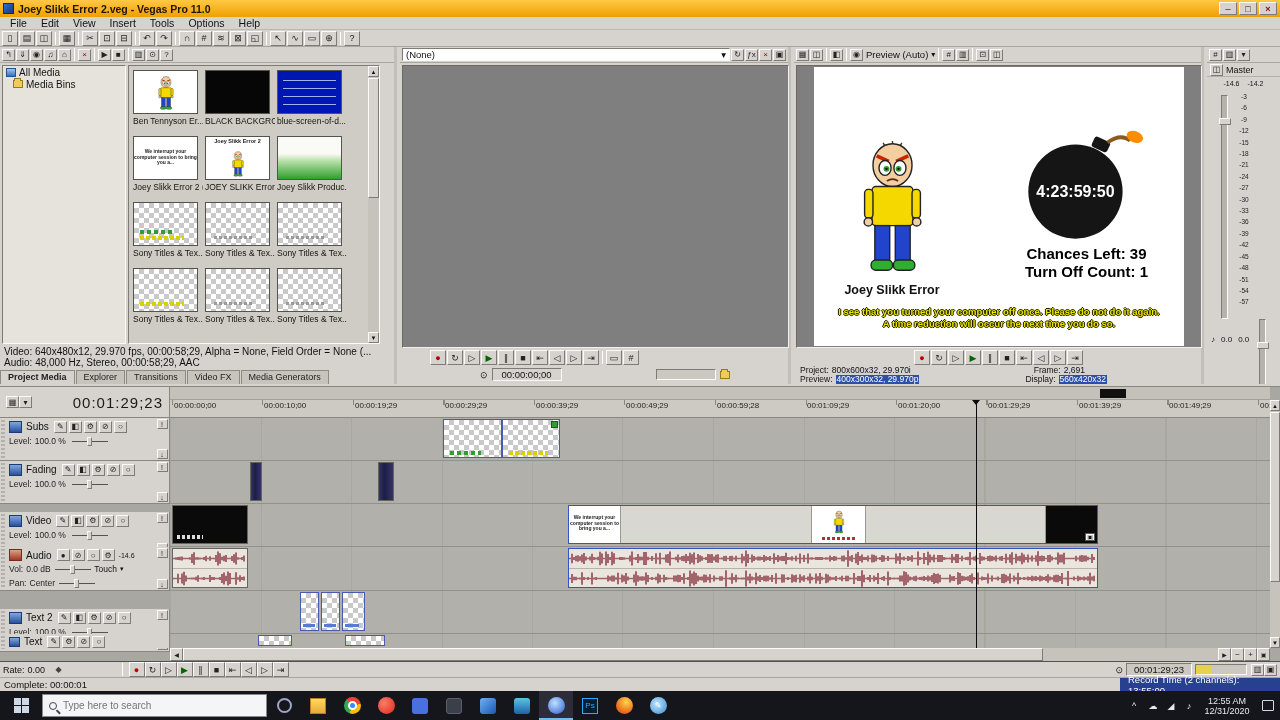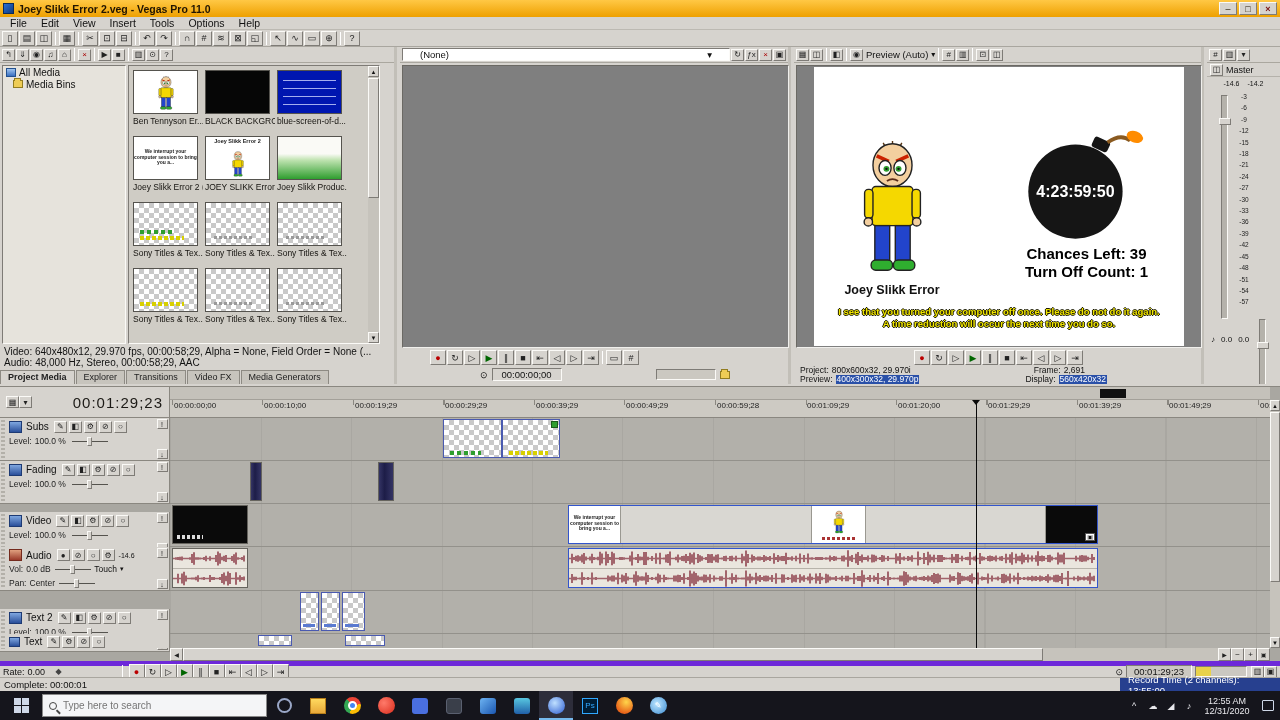--- a/index.html
+++ b/index.html
@@ -65,21 +65,21 @@
 .lane{position:absolute;left:170px;width:1100px;background:#b2b0aa;border-bottom:1px solid #93918b;background-image:repeating-linear-gradient(to right,rgba(0,0,0,.05) 0 1px,transparent 1px 90.5px);overflow:hidden;}
 .clip{position:absolute;top:1px;bottom:2px;border:1px solid #66645e;overflow:hidden;}
 .wave-clip{background:#eae6de;}
 .rlabel{position:absolute;top:1px;font-size:8px;color:#222;white-space:nowrap;}
 #ruler{position:absolute;left:170px;top:16px;width:1100px;height:18px;background:#cdcac3;border-bottom:1px solid #8a8780;background-image:repeating-linear-gradient(to right,#8a8780 0 1px,transparent 1px 90.5px);background-position:2px 0;background-size:100% 5px;background-repeat:no-repeat;overflow:hidden;}
 #playhead{position:absolute;left:976px;top:16px;bottom:13px;width:1px;background:#0a0a0a;z-index:30;}
 #playhead::before{content:"";position:absolute;top:0;left:-4px;border:4px solid transparent;border-top:5px solid #0a0a0a;}
 .scroll{background:#c6c3bc;}
 .sthumb2{background:#d6d3ce;border:1px solid;border-color:#fbfaf7 #7e7b76 #7e7b76 #fbfaf7;}
 
-#transportbar{position:absolute;top:661px;left:0;width:1280px;height:16px;background:#d6d3ce;border-top:5px solid #6d28d9;display:flex;align-items:center;}
+#transportbar{position:absolute;top:661px;left:0;width:1280px;height:16px;background:#d6d3ce;border-top:1px solid #6d28d9;display:flex;align-items:center;}
 #statusbar{position:absolute;top:677px;left:0;width:1280px;height:14px;background:#d6d3ce;border-top:1px solid #a9a69f;font-size:9.5px;display:flex;align-items:center;}
 
 #taskbar{position:absolute;top:691px;left:0;width:1280px;height:29px;background:#15151c;display:flex;align-items:center;color:#e8e8ec;}
 .tb-slot{width:34px;height:29px;display:flex;align-items:center;justify-content:center;flex:none;}
 .tb-slot.active{background:#2d2d3a;box-shadow:inset 0 -2px 0 #76b9ed;}
 .appdot{width:17px;height:17px;border-radius:50%;}
 .appsq{width:16px;height:16px;}
 .mag{width:8px;height:8px;border:1.5px solid #444;border-radius:50%;position:relative;flex:none;}
 .mag::after{content:"";position:absolute;width:5px;height:1.5px;background:#444;transform:rotate(45deg);left:6px;top:8px;}
 .chrome{background:conic-gradient(from -40deg,#ea4335 0 120deg,#fbbc05 120deg 240deg,#34a853 240deg 360deg);position:relative;}
@@ -294,21 +294,21 @@
       <span class="mtab active">Project Media</span>
       <span class="mtab">Explorer</span>
       <span class="mtab">Transitions</span>
       <span class="mtab">Video FX</span>
       <span class="mtab">Media Generators</span>
     </div>
   </div>
 
   <div class="panel" style="left:400px;width:391px;border-right:3px solid #c2bfb8">
     <div class="ptool">
-      <span class="sb" style="flex:1;height:13px;background:#fff;font-size:9.5px;padding:0 17px;display:flex;align-items:center">
+      <span class="sb" style="flex:1;height:13px;background:#fff;font-size:9.5px;padding:0 3px;display:flex;align-items:center">
           <span>(None)</span>
           <span style="margin-left:auto">▾</span>
         </span>
       <span class="ib sm rb">↻</span>
       <span class="ib sm rb">ƒx</span>
       <span class="ib sm rb" style="color:#a00">×</span>
       <span class="ib sm rb">▣</span>
     </div>
     <div class="abs dark" style="left:2px;top:18px;width:387px;height:283px"></div>
     <div class="abs row" style="left:30px;top:303px;gap:1px">

